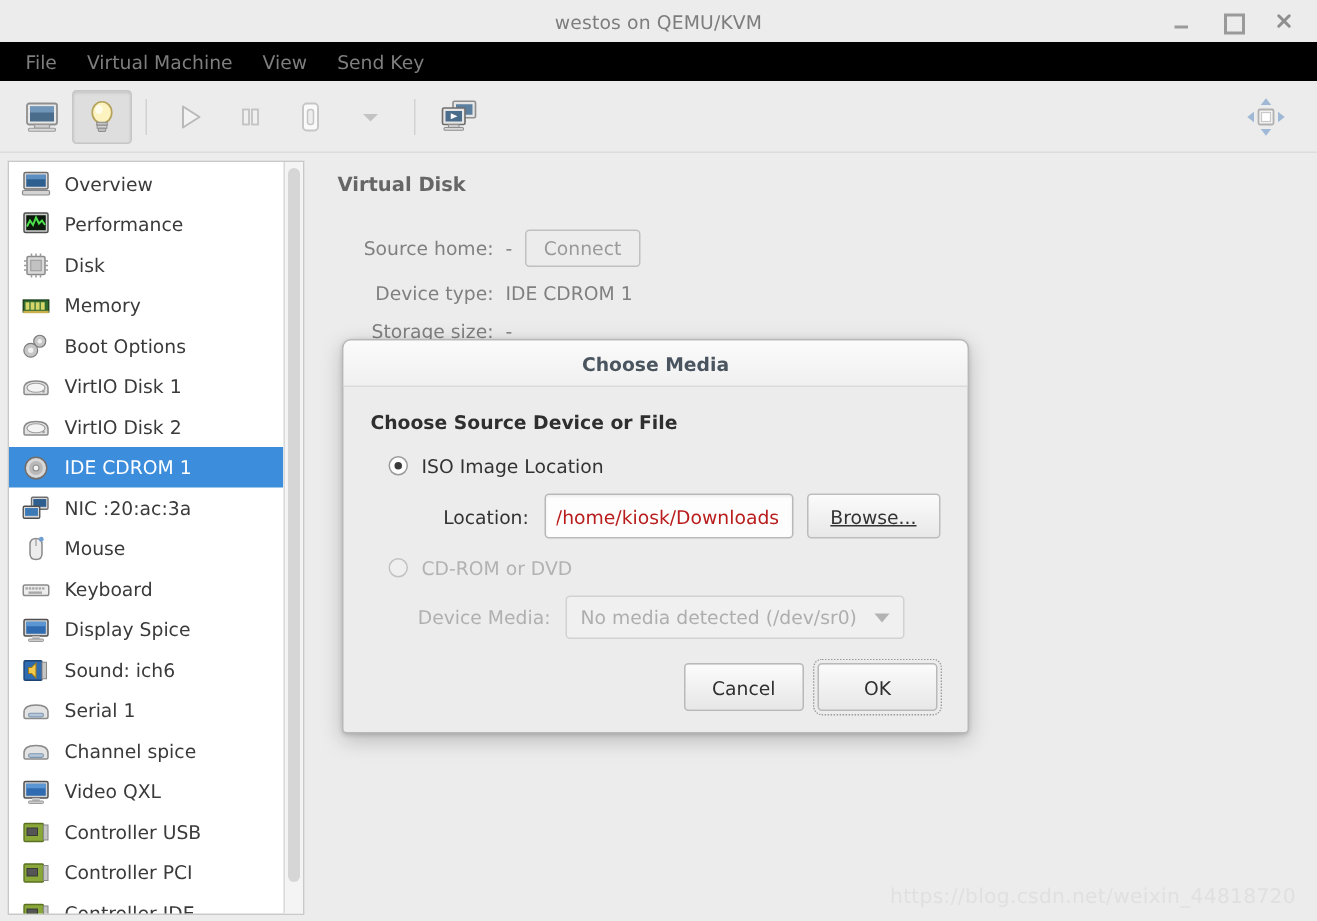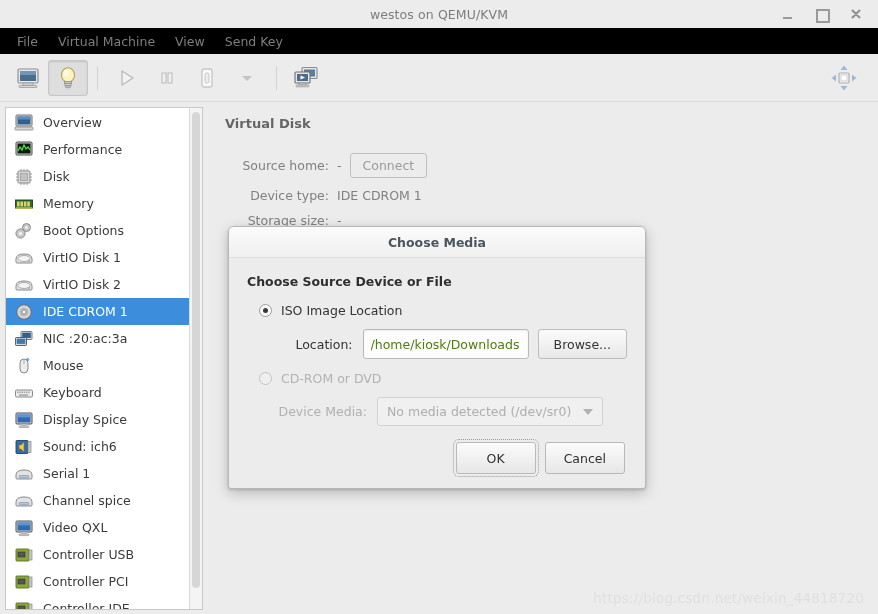--- a/index.html
+++ b/index.html
@@ -182,31 +182,32 @@
     display: flex; align-items: center; margin-bottom: 12px; padding-left: 12px;
   }
   .form-label {
     width: 118px; text-align: right; padding-right: 10px;
     font-size: 12.5px; color: #333333;
   }
   .form-label.disabled { color: #b0b0b0; }
   .text-input {
     width: 166px; height: 30px; padding: 0 7px;
     border: 1px solid #b9b9b9; border-radius: 3px;
-    background: #fdfdfd; font-size: 12.5px; color: #4d7c0f;
+    background: #fdfdfd; font-size: 12.5px; color: #b91c1c;
     font-family: "DejaVu Sans", "Liberation Sans", sans-serif;
     outline: none;
     box-shadow: inset 0 1px 2px rgba(0,0,0,0.07);
   }
   .browse-btn {
     margin-left: 9px; height: 30px; padding: 0 15px;
     border: 1px solid #bdbdbd; border-radius: 3px;
     background: linear-gradient(to bottom, #fbfbfb, #e8e8e8);
     font-size: 12.5px; color: #333333; cursor: default;
     font-family: "DejaVu Sans", "Liberation Sans", sans-serif;
+    text-decoration: underline;
   }
   .combo {
     width: 226px; height: 29px; padding: 0 9px;
     border: 1px solid #d2d2d2; border-radius: 3px;
     background: #f0f0f0; color: #aeaeae; font-size: 12.5px;
     display: flex; align-items: center; justify-content: space-between;
   }
   .combo .caret {
     width: 0; height: 0; margin-left: 8px;
     border-left: 5px solid transparent; border-right: 5px solid transparent;
@@ -621,19 +622,19 @@
 
       <div class="form-row">
         <div class="form-label disabled">Device Media:</div>
         <div class="combo">
           <span>No media detected (/dev/sr0)</span>
           <span class="caret"></span>
         </div>
       </div>
 
       <div class="dlg-actions">
+        <button class="dlg-btn">Cancel</button>
         <button class="dlg-btn focused">OK</button>
-        <button class="dlg-btn">Cancel</button>
       </div>
     </div>
   </div>
 
 </div>
 
 </body></html>

